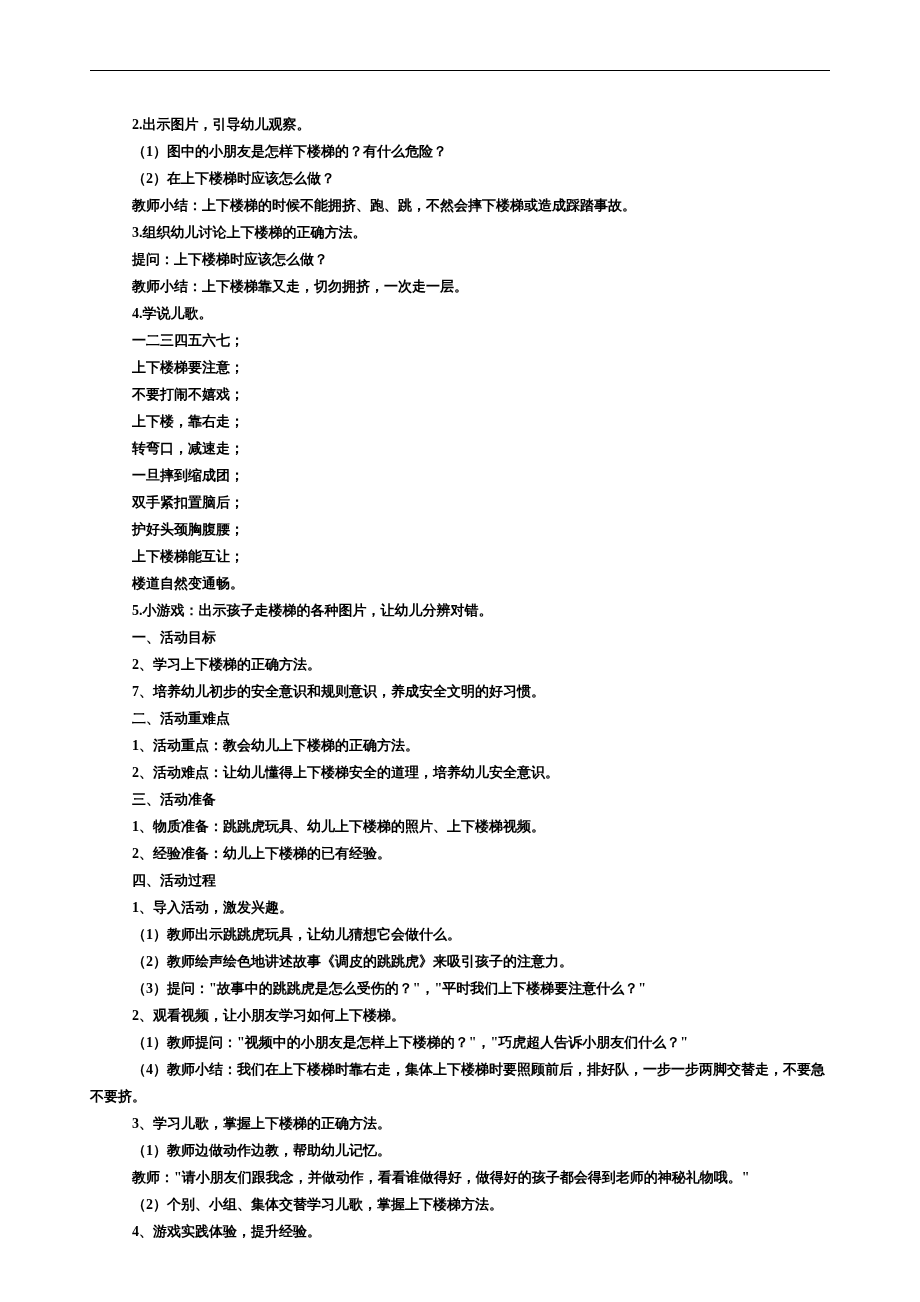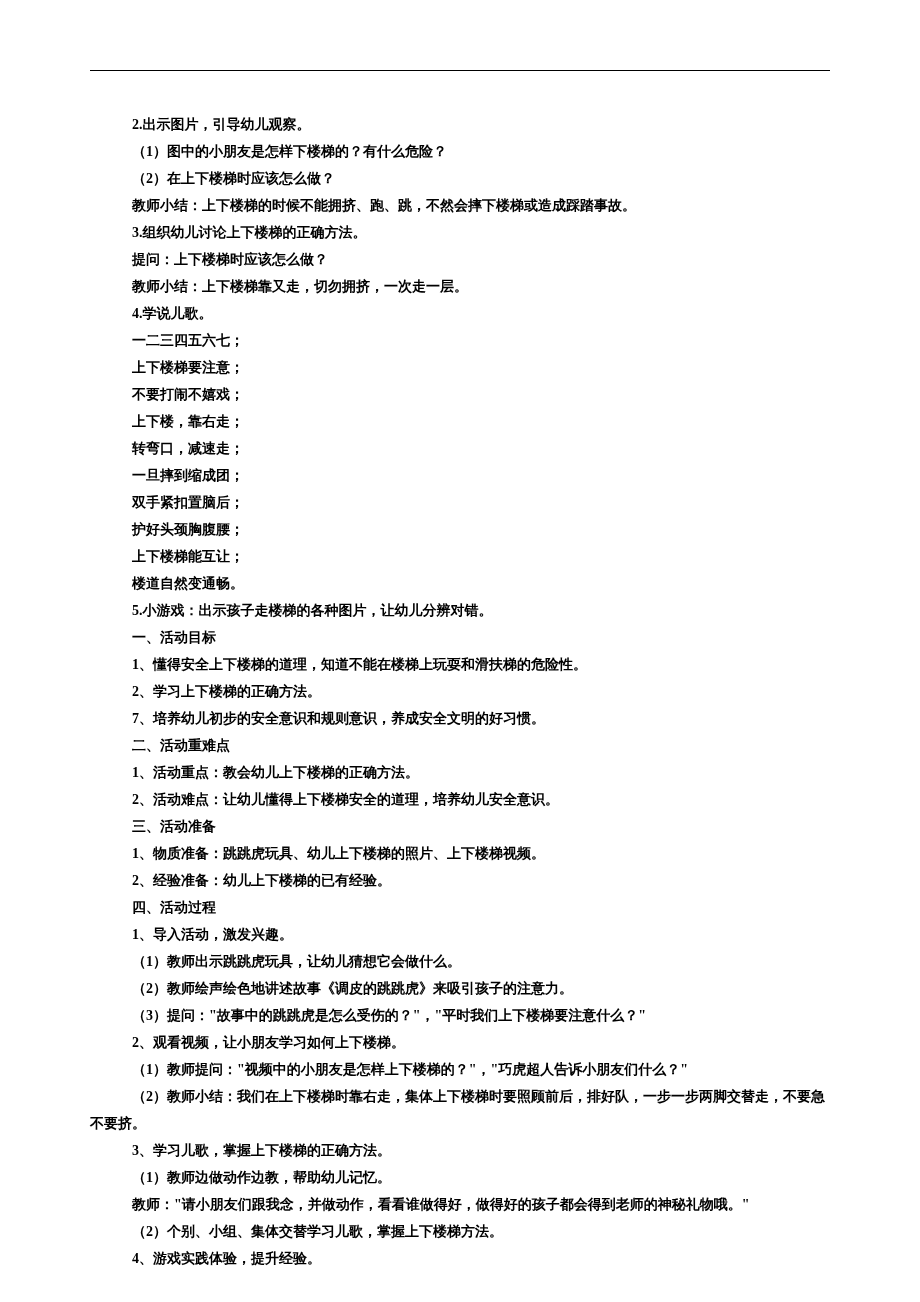--- a/index.html
+++ b/index.html
@@ -49,37 +49,36 @@
       <div class="line indent-2">不要打闹不嬉戏；</div>
       <div class="line indent-2">上下楼，靠右走；</div>
       <div class="line indent-2">转弯口，减速走；</div>
       <div class="line indent-2">一旦摔到缩成团；</div>
       <div class="line indent-2">双手紧扣置脑后；</div>
       <div class="line indent-2">护好头颈胸腹腰；</div>
       <div class="line indent-2">上下楼梯能互让；</div>
       <div class="line indent-2">楼道自然变通畅。</div>
       <div class="line indent-2">5.小游戏：出示孩子走楼梯的各种图片，让幼儿分辨对错。</div>
       <div class="line indent-2">一、活动目标</div>
-      <div class="line indent-2">1、懂得安全上下楼梯的道理，知道不能在楼梯上玩耍和滑扶梯的危险性。</div>
       <div class="line indent-2">2、学习上下楼梯的正确方法。</div>
       <div class="line indent-2">7、培养幼儿初步的安全意识和规则意识，养成安全文明的好习惯。</div>
       <div class="line indent-2">二、活动重难点</div>
       <div class="line indent-2">1、活动重点：教会幼儿上下楼梯的正确方法。</div>
       <div class="line indent-2">2、活动难点：让幼儿懂得上下楼梯安全的道理，培养幼儿安全意识。</div>
       <div class="line indent-2">三、活动准备</div>
       <div class="line indent-2">1、物质准备：跳跳虎玩具、幼儿上下楼梯的照片、上下楼梯视频。</div>
       <div class="line indent-2">2、经验准备：幼儿上下楼梯的已有经验。</div>
       <div class="line indent-2">四、活动过程</div>
       <div class="line indent-2">1、导入活动，激发兴趣。</div>
       <div class="line indent-2">（1）教师出示跳跳虎玩具，让幼儿猜想它会做什么。</div>
       <div class="line indent-2">（2）教师绘声绘色地讲述故事《调皮的跳跳虎》来吸引孩子的注意力。</div>
       <div class="line indent-2">（3）提问："故事中的跳跳虎是怎么受伤的？"，"平时我们上下楼梯要注意什么？"</div>
       <div class="line indent-2">2、观看视频，让小朋友学习如何上下楼梯。</div>
       <div class="line indent-2">（1）教师提问："视频中的小朋友是怎样上下楼梯的？"，"巧虎超人告诉小朋友们什么？"</div>
-      <div class="line indent-2">（2）教师小结：我们在上下楼梯时靠右走，集体上下楼梯时要照顾前后，排好队，一步一步两脚交替走，不要急</div>
+      <div class="line indent-2">（4）教师小结：我们在上下楼梯时靠右走，集体上下楼梯时要照顾前后，排好队，一步一步两脚交替走，不要急</div>
       <div class="line indent-0">不要挤。</div>
       <div class="line indent-2">3、学习儿歌，掌握上下楼梯的正确方法。</div>
       <div class="line indent-2">（1）教师边做动作边教，帮助幼儿记忆。</div>
       <div class="line indent-2">教师："请小朋友们跟我念，并做动作，看看谁做得好，做得好的孩子都会得到老师的神秘礼物哦。"</div>
       <div class="line indent-2">（2）个别、小组、集体交替学习儿歌，掌握上下楼梯方法。</div>
       <div class="line indent-2">4、游戏实践体验，提升经验。</div>
     </div>
 </div>
 
 </body></html>

